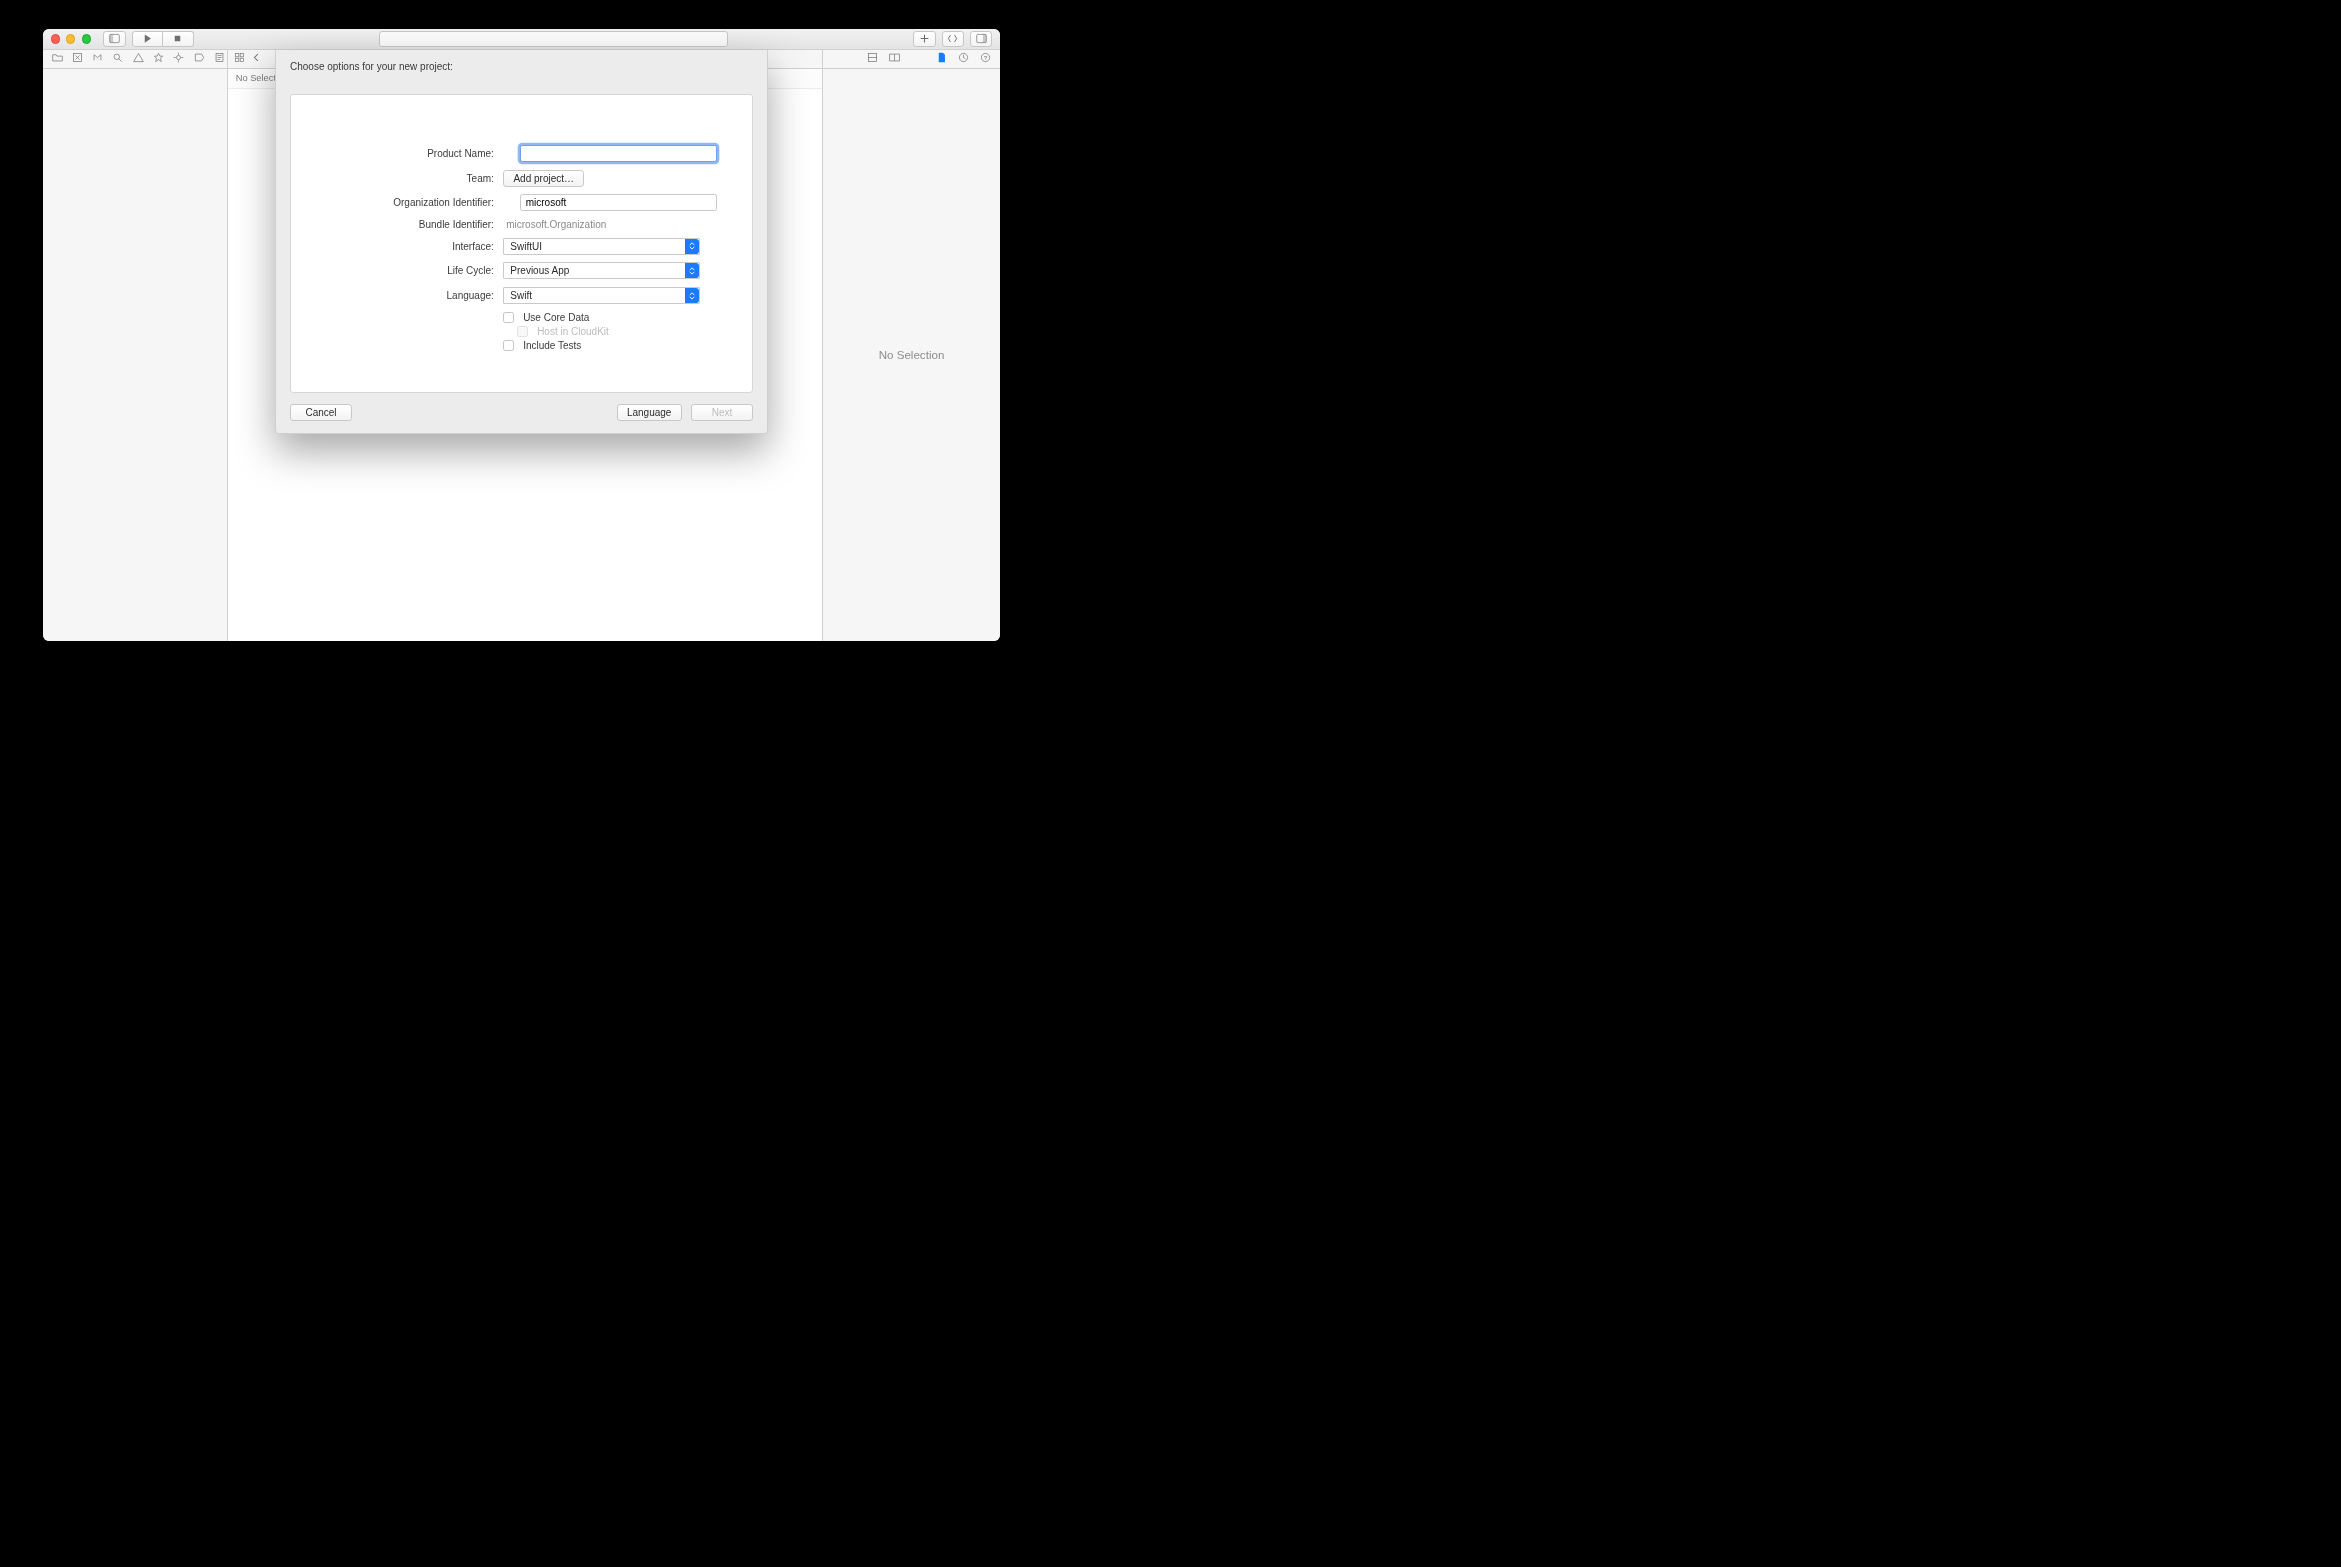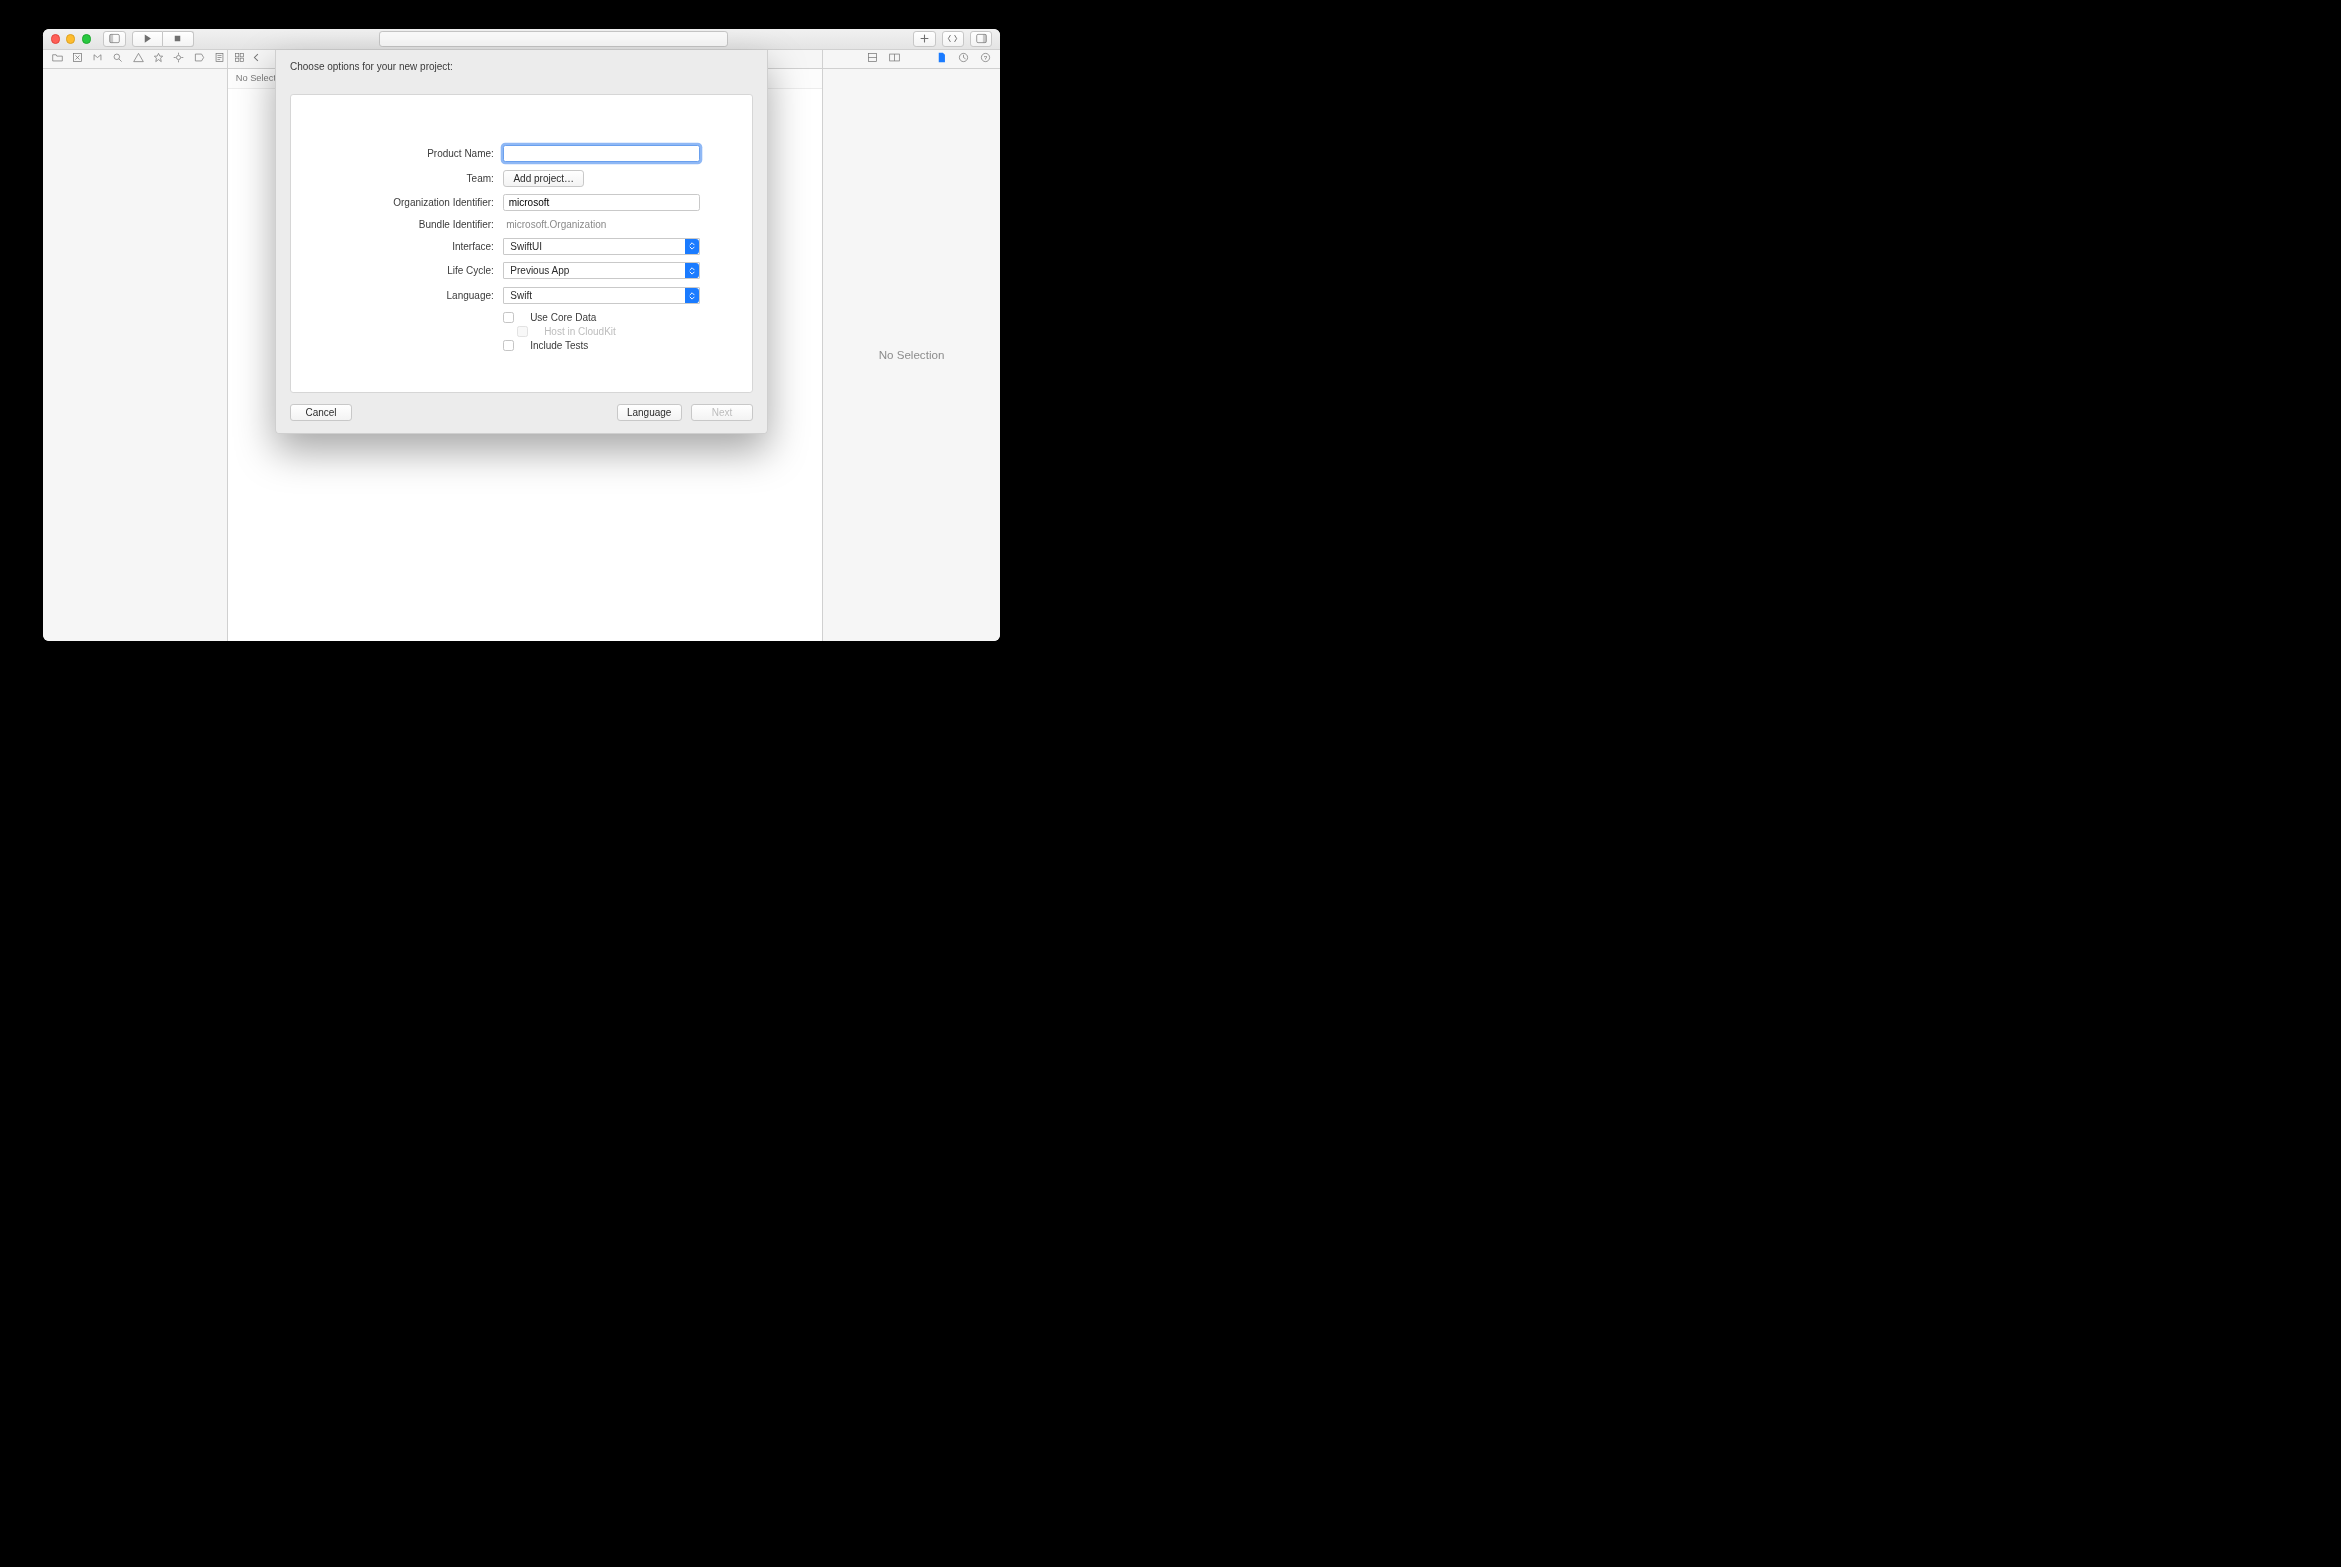--- a/index.html
+++ b/index.html
@@ -203,20 +203,21 @@
     font-size:10px;
   }
   .text-input {
     height:17px;
     border:0.8px solid #c9c9c9;
     border-radius:2.3px;
     padding:1.5px 4.6px;
     font-size:10px;
     background:#fff;
     width: 197px;
+    margin-left: 17px;
   }
   .text-input.focus {
     outline: none;
     box-shadow: 0 0 0 2.3px var(--focus-ring);
     border-color:#6aa0ee;
   }
   .static-val {
     color: var(--text-dim);
     font-size:10px;
     padding-left:3.1px;
@@ -249,21 +250,21 @@
     background: var(--select-accent);
     border-top-right-radius:3.1px;
     border-bottom-right-radius:3.1px;
     display:flex; flex-direction:column; align-items:center; justify-content:center;
     color:#fff;
     gap:0;
   }
   .mac-select .caret svg { width:6.2px; height:3.9px; display:block; }
 
   .chk-row {
-    display:flex; align-items:center; gap:16px;
+    display:flex; align-items:center; gap:9px;
     font-size:10px;
     color:#3b3b3b;
   }
   .chk-row.disabled { color: var(--text-disabled); text-align: right; }
   .chk-row.indent { margin-left:14px; }
   .chk {
     width:11px; height:11px; border:0.8px solid #c5c5c5; border-radius:2.3px;
     background:#fff;
   }
   .chk.disabled { border-color:#e2e2e2; background:#f8f8f8; }

